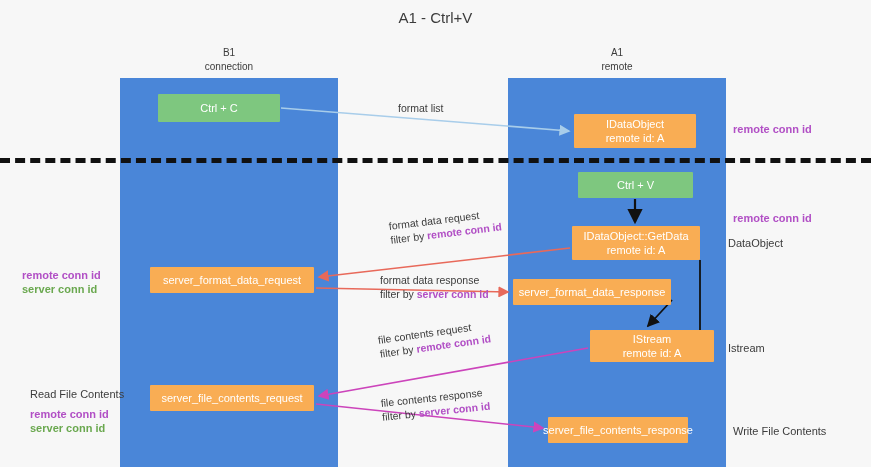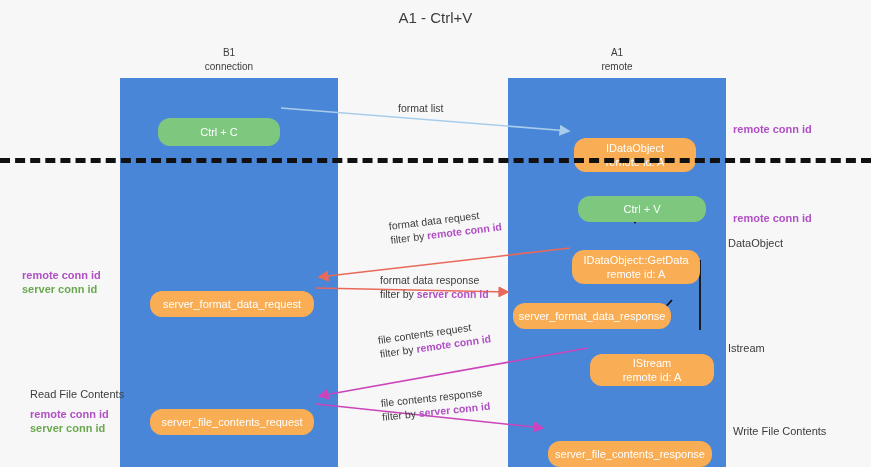--- a/index.html
+++ b/index.html
@@ -50,36 +50,35 @@
     position: absolute;
     box-sizing: border-box;
     display: flex;
     flex-direction: column;
     align-items: center;
     justify-content: center;
     color: #ffffff;
     font-size: 11px;
     line-height: 14px;
     text-align: center;
-    border-radius: 12px;
-    margin-top: 24px;
+    border-radius: 1px;
   }
   .node.green { background: #7ec77f; }
   .node.orange { background: #f9ad54; }
   .node .l2 { display: block; }
 
   #n-ctrlc      { left: 158px; top: 94px;  width: 122px; height: 28px; }
   #n-idataobj   { left: 574px; top: 114px; width: 122px; height: 34px; }
-  #n-ctrlv      { left: 578px; top: 172px; width: 128px; height: 26px; }
+  #n-ctrlv      { left: 578px; top: 172px; width: 115px; height: 26px; }
   #n-getdata    { left: 572px; top: 226px; width: 128px; height: 34px; }
   #n-sfdreq     { left: 150px; top: 267px; width: 164px; height: 26px; }
   #n-sfdresp    { left: 513px; top: 279px; width: 158px; height: 26px; }
   #n-istream    { left: 590px; top: 330px; width: 124px; height: 32px; }
   #n-sfcreq     { left: 150px; top: 385px; width: 164px; height: 26px; }
-  #n-sfcresp    { left: 548px; top: 417px; width: 164px; height: 26px; }
+  #n-sfcresp    { left: 548px; top: 417px; width: 140px; height: 26px; }
 
   .side-label {
     position: absolute;
     font-size: 11px;
     line-height: 14px;
     color: #3c3c3c;
   }
   .purple { color: #b14fc5; font-weight: bold; }
   .green-t { color: #6aa84f; font-weight: bold; }
   .plain { color: #3c3c3c; }

